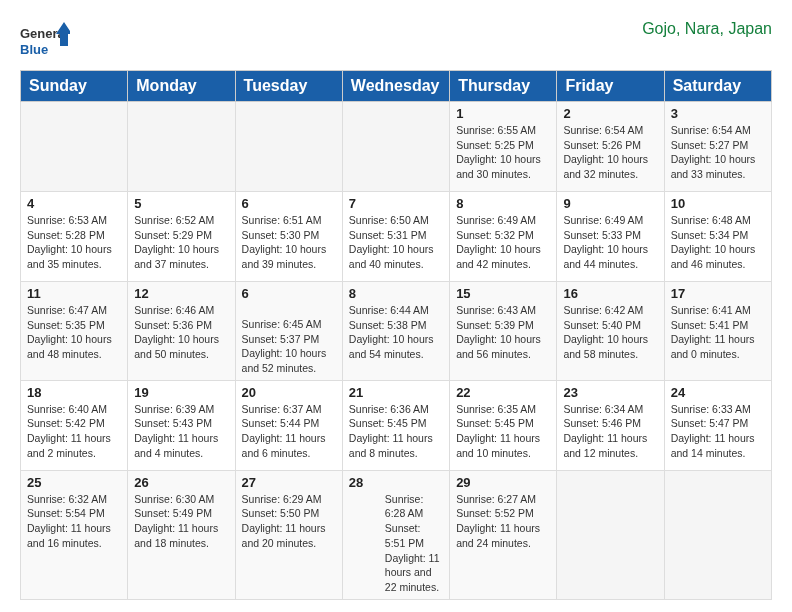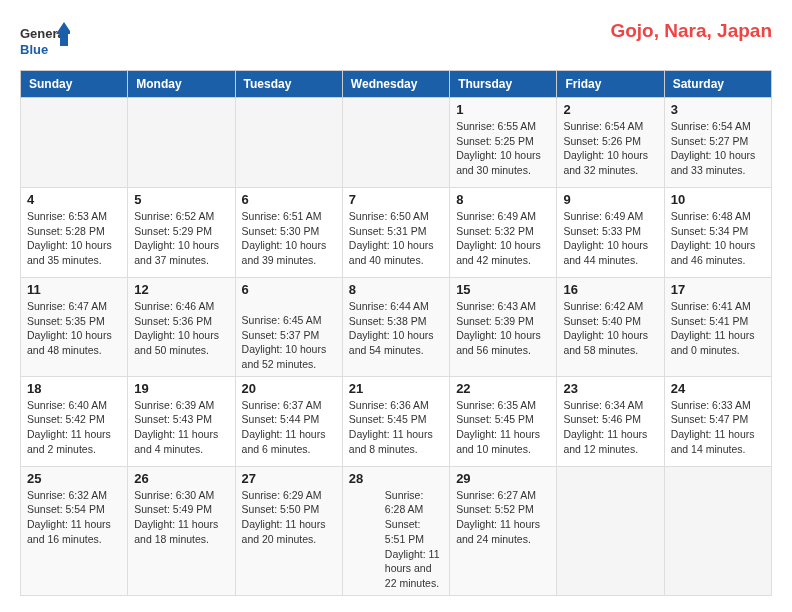--- a/index.html
+++ b/index.html
@@ -21,35 +21,34 @@
       align-items: center;
       gap: 4px;
     }
     .title-block { text-align: right; }
     .main-title {
       font-size: 32px;
       font-weight: bold;
       color: #333;
     }
     .subtitle {
-      font-size: 19px;
-      color: #ef4444;
-      font-weight: bold;
+      font-size: 16px;
+      color: #15803d;
     }
     table {
       width: 100%;
       border-collapse: collapse;
       font-size: 11px;
     }
     thead tr th {
       background-color: #1a5fa8;
       color: #fff;
       text-align: left;
       padding: 6px 8px;
-      font-size: 12px;
+      font-size: 16px;
       font-weight: bold;
       border: 1px solid #ccc;
     }
     tbody tr td {
       border: 1px solid #ddd;
       vertical-align: top;
       padding: 4px 6px;
       height: 90px;
       width: calc(100% / 7);
       background: #fff;

